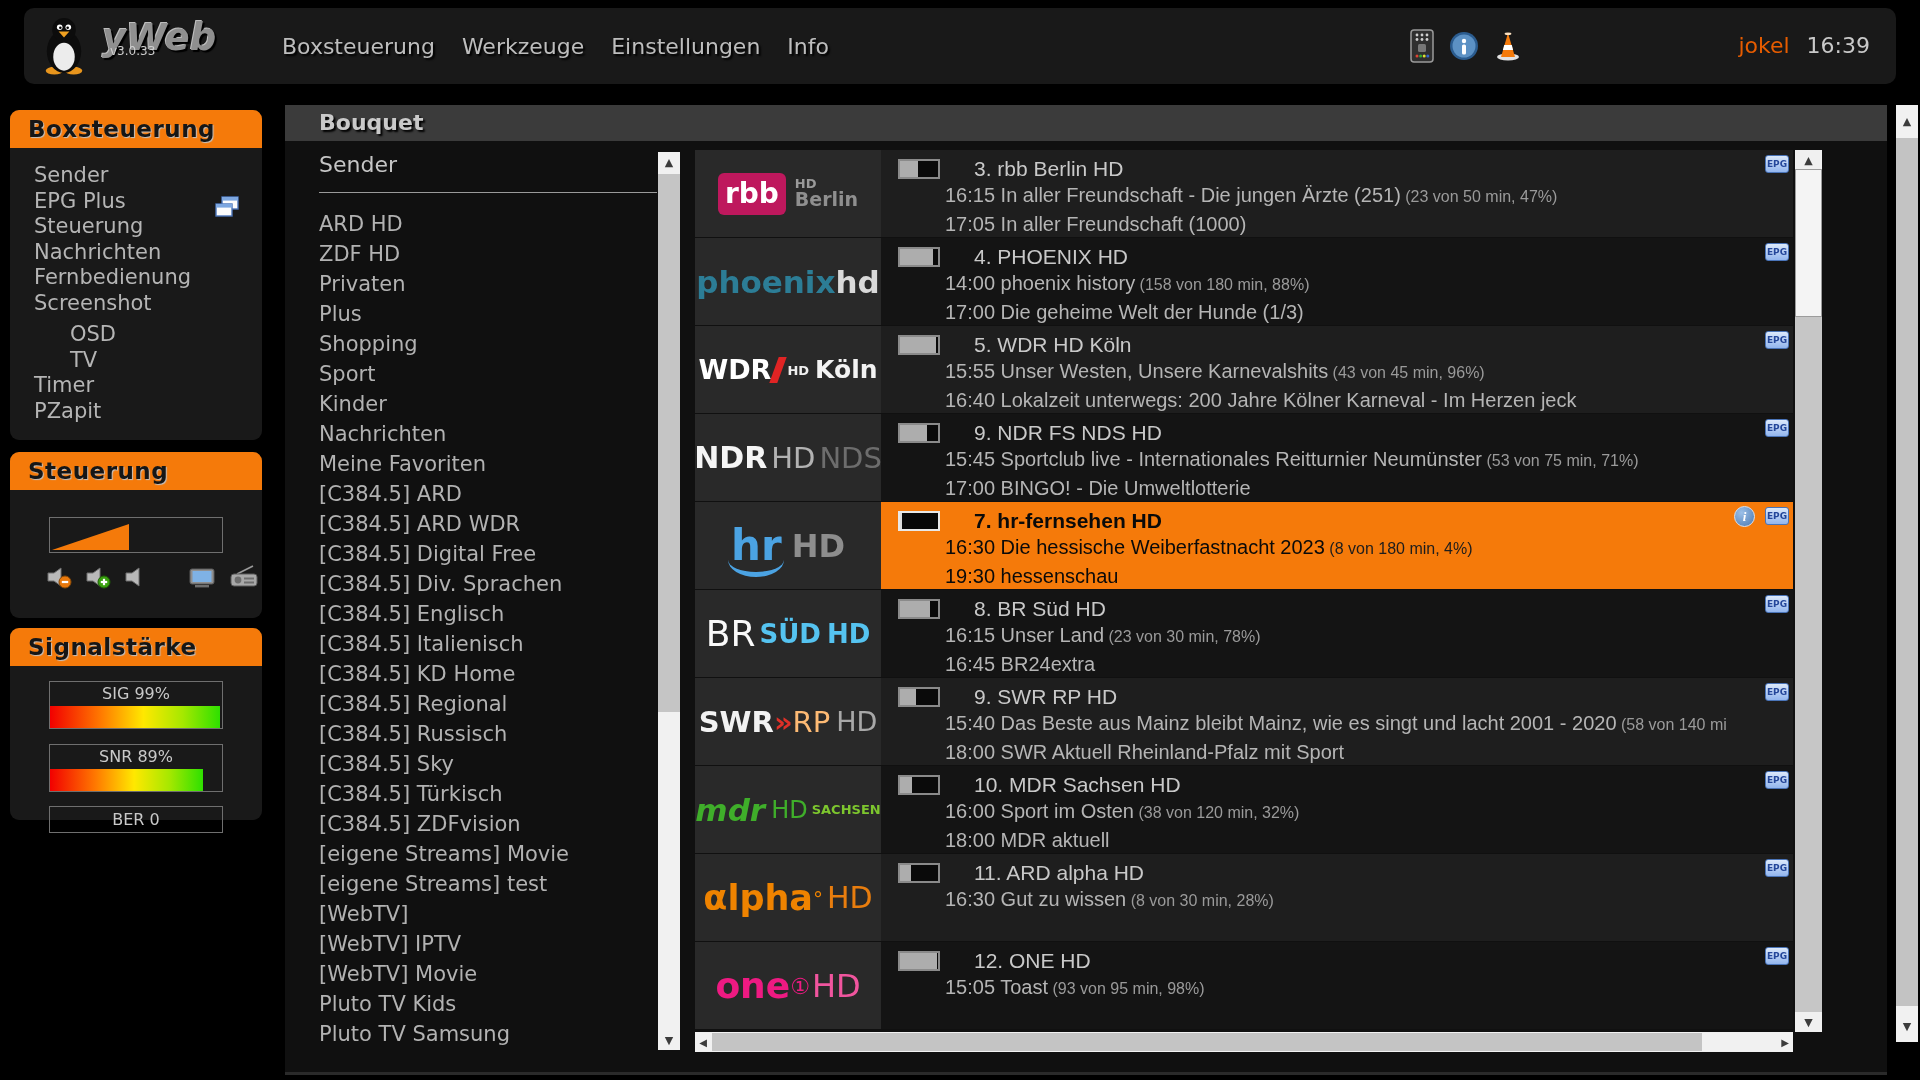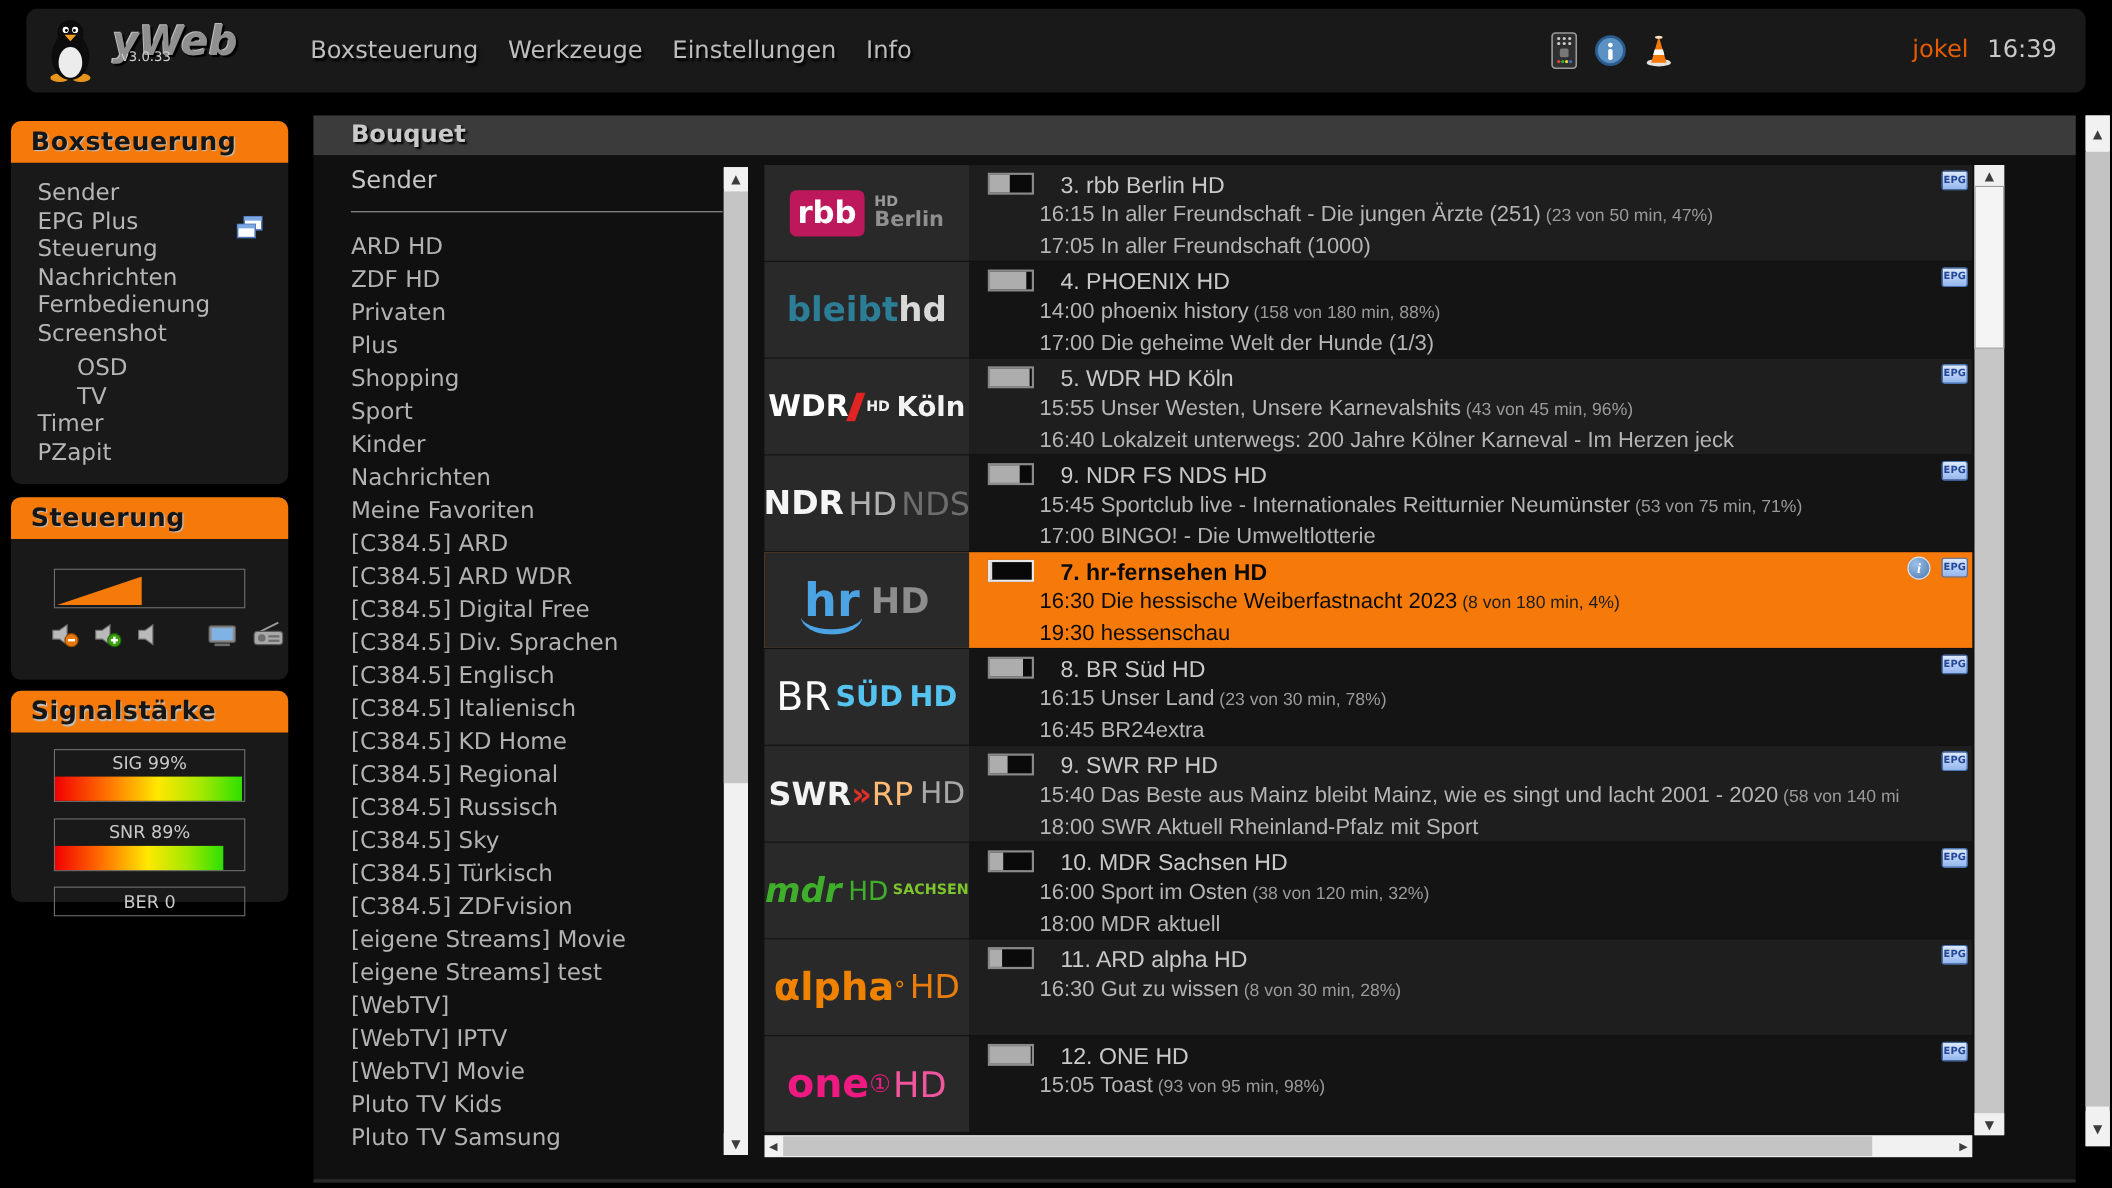--- a/index.html
+++ b/index.html
@@ -83,21 +83,21 @@
   .channel-area{position:absolute;left:410px;top:45px;width:1098px;}
   .ch-row{height:87px;margin-bottom:1px;display:flex;position:relative;cursor:pointer;}
   .ch-row:nth-child(odd){background:#1e1e1e;}
   .ch-row:nth-child(even){background:#141414;}
   .ch-row.selected{background:#F57A0A;}
   .ch-logo{width:186px;flex:none;background:#292929;display:flex;align-items:center;
            justify-content:center;overflow:hidden;margin-right:1px;}
   .ch-logo-inner{display:flex;align-items:center;white-space:nowrap;}
   .ch-body{flex:1;padding:7px 0 0 16px;overflow:hidden;position:relative;
            font-family:"Liberation Sans",sans-serif;}
-  .ch-title-row{display:flex;align-items:flex-start;}
+  .ch-title-row{display:flex;align-items:center;gap:10px;}
   .ch-progress{width:38px;height:16px;border:2px solid #8a8a8a;background:#0a0a0a;flex:none;}
   .ch-progress-fill{height:100%;background:#adadad;}
   .selected .ch-progress{border-color:#e8e8e8;background:#080808;}
   .selected .ch-progress-fill{background:#dcdcdc;}
   .ch-title{font-size:21px;color:#c9c9c9;margin-left:24px;white-space:nowrap;}
   .selected .ch-title{color:#0a0a0a;font-weight:bold;}
   .ch-epg-line{font-size:20px;color:#b5b5b5;line-height:26px;white-space:nowrap;margin-top:1px;margin-left:47px;}
   .ch-epg-line:first-of-type{margin-top:5px;}
   .ch-epg-detail{font-size:16px;color:#9a9a9a;}
   .selected .ch-epg-line{color:#0a0a0a;}
@@ -344,21 +344,21 @@
             <span class="ch-title">3. rbb Berlin HD</span>
           </div>
           <div class="ch-epg-line"><span>16:15 In aller Freundschaft - Die jungen Ärzte (251)</span><span class="ch-epg-detail"> (23 von 50 min, 47%)</span></div>
           <div class="ch-epg-line"><span>17:05 In aller Freundschaft (1000)</span></div>
           <div class="epg-badge">EPG</div>
         </div>
       </div>
       <div class="ch-row">
         <div class="ch-logo">
           <div class="ch-logo-inner logo-phoenix">
-            <span class="lg-part" style="color: rgb(44, 125, 150); font-size: 31px; font-weight: bold;">bleibt</span>
+            <span class="lg-part" style="color: rgb(44, 125, 150); font-size: 31px; font-weight: bold;">phoenix</span>
             <span class="lg-part" style="color: rgb(217, 217, 217); font-size: 31px; font-weight: bold;">hd</span>
           </div>
         </div>
         <div class="ch-body">
           <div class="ch-title-row">
             <div class="ch-progress">
               <div class="ch-progress-fill" style="width: 88%;"></div>
             </div>
             <span class="ch-title">4. PHOENIX HD</span>
           </div>

